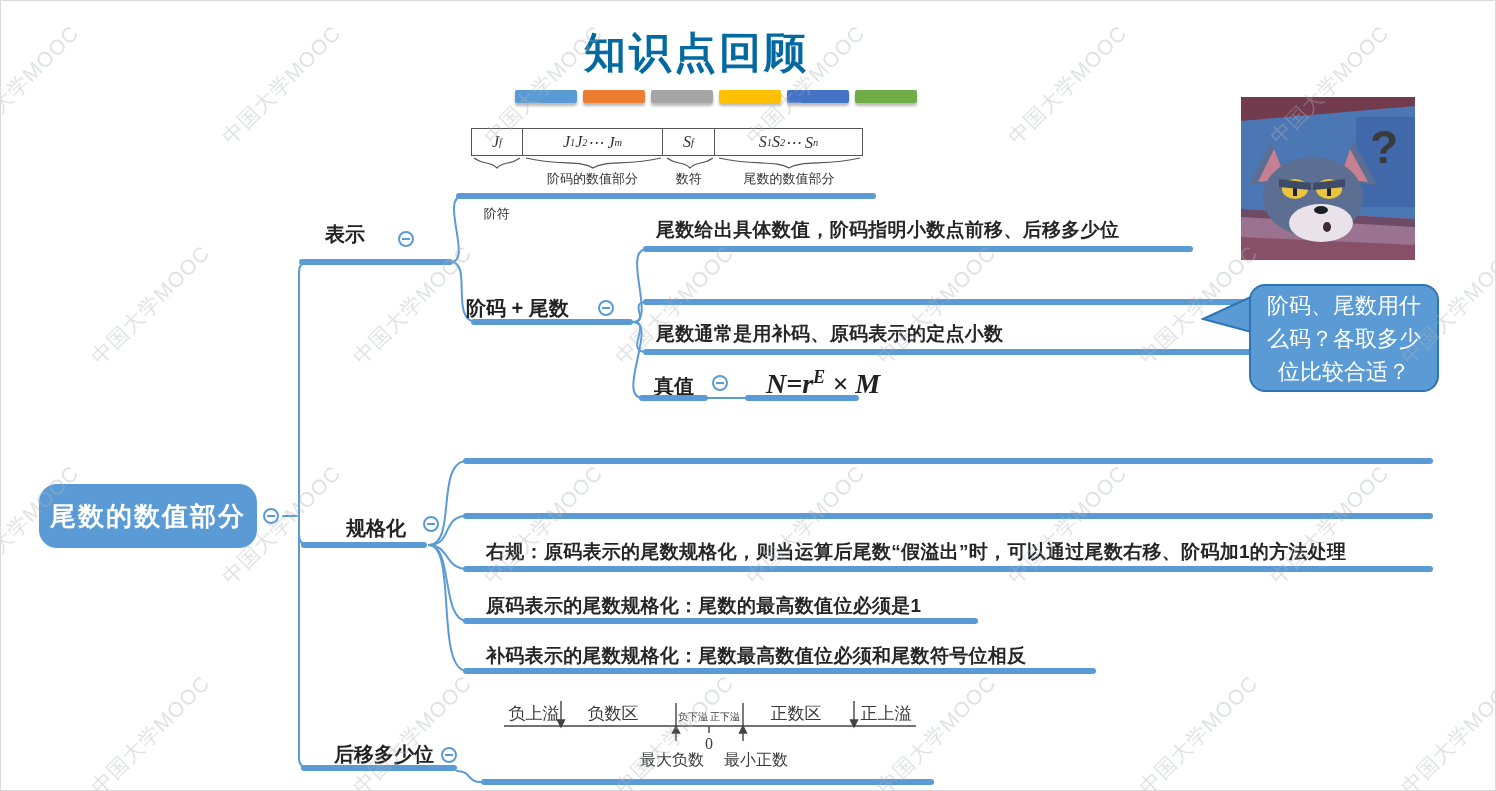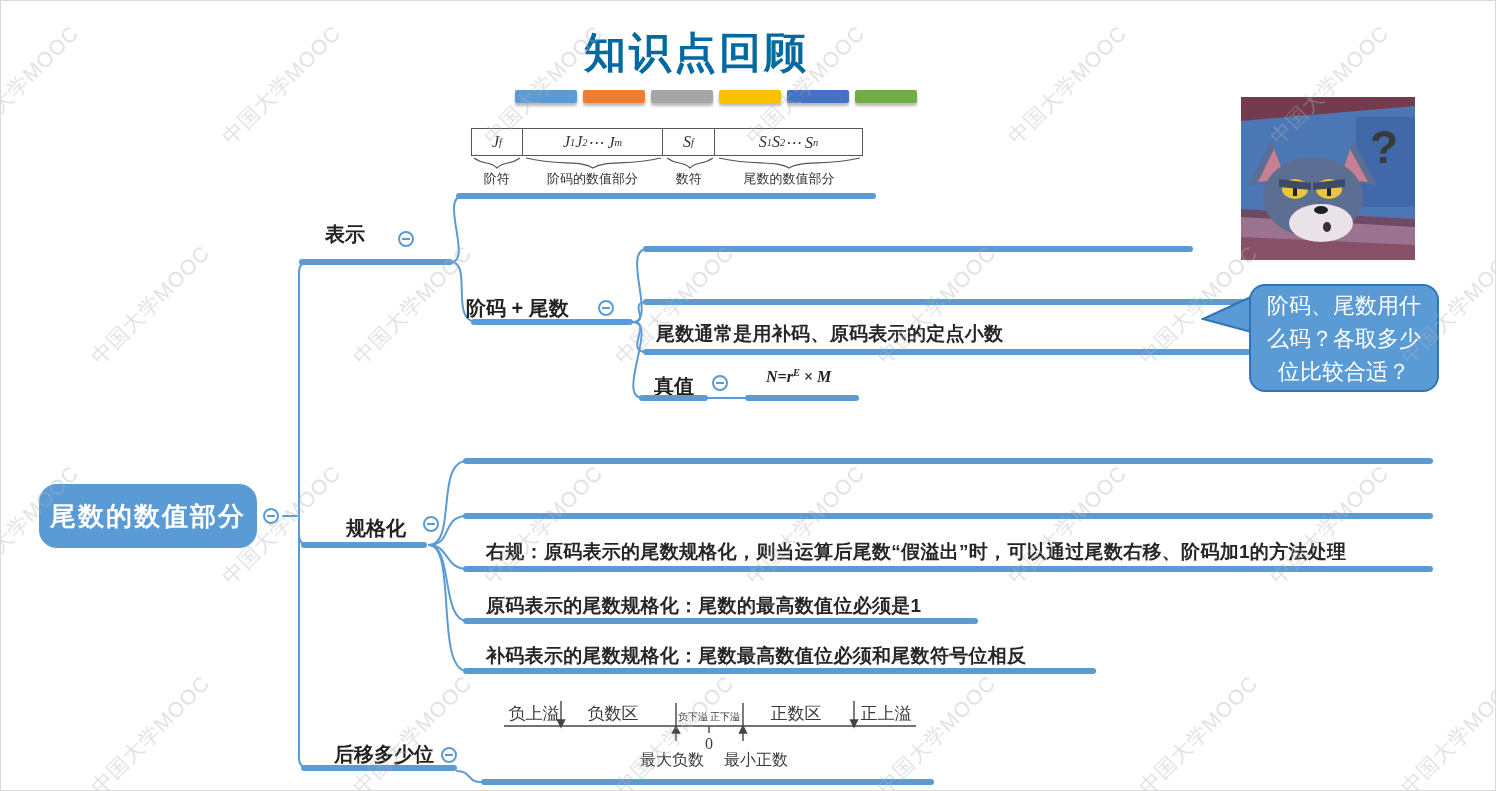--- a/index.html
+++ b/index.html
@@ -30,21 +30,21 @@
   .reg{position:absolute;font-family:"Liberation Serif","DejaVu Serif",serif;color:#333;}
   .reg-row{display:flex;}
   .reg-cell{border:1px solid #555;height:28px;box-sizing:border-box;display:flex;align-items:center;
             justify-content:center;font-style:italic;font-size:16px;margin-left:-1px;background:rgba(255,255,255,.6);}
   .reg-cell:first-child{margin-left:0;}
   .reg-labels{display:flex;}
   .reg-label{font-size:13px;text-align:center;color:#333;}
   .math sub,.math sup{font-size:.65em;}
   
   .formula{font-family:"Liberation Serif","DejaVu Serif",serif;font-style:italic;font-weight:700;
-           font-size:16px;color:#222;white-space:nowrap;}
+           font-size:28px;color:#222;white-space:nowrap;}
   
   .bubble{position:absolute;background:#5B9BD5;border:2px solid #2E75B6;border-radius:16px;
           color:#fff;font-size:22px;line-height:33px;text-align:center;
           display:flex;align-items:center;justify-content:center;padding:8px 10px;box-sizing:border-box;}
   
   .wm{position:absolute;color:#aeb2bc;opacity:.38;font-size:21px;white-space:nowrap;
       transform:rotate(-45deg);pointer-events:none;z-index:40;letter-spacing:1px;}
   svg{position:absolute;left:0;top:0;}
   text{font-family:"Liberation Serif","DejaVu Serif",serif;fill:#3a3a3a;}
 </style>
@@ -110,32 +110,33 @@
     </div>
     <svg width="392" height="14" style="position:static;display:block;">
       <g fill="none" stroke="#555" stroke-width="1.2">
         <path d="M3,2 C14,10 18,4 26,12 C34,4 38,10 49,2"></path>
         <path d="M55,2 C90,10 110,4 122,12 C134,4 155,10 190,2"></path>
         <path d="M196,2 C207,10 211,4 219,12 C227,4 231,10 242,2"></path>
         <path d="M248,2 C283,10 305,4 318,12 C331,4 354,10 389,2"></path>
       </g>
     </svg>
     <div class="reg-labels">
-      <div class="reg-label" style="width:52px;">阶符</div>
+      <div class="reg-label" style="width:52px;margin-top:35px;">阶符</div>
       <div class="reg-label" style="width:141px;">阶码的数值部分</div>
       <div class="reg-label" style="width:53px;">数符</div>
       <div class="reg-label" style="width:149px;">尾数的数值部分</div>
     </div>
   </div>
   <div class="ul" style="left:455px;top:192px;width:420px;"></div>
 
   <div class="abs branch-label" style="left:465px;top:294px;">阶码 + 尾数</div>
   <span class="minus" style="left:597px;top:299px;"></span>
   <div class="ul" style="left:470px;top:318px;width:162px;"></div>
 
+  <div class="abs leaf-text" style="left:655px;top:216px;">尾数给出具体数值，阶码指明小数点前移、后移多少位</div>
   <div class="ul" style="left:642px;top:245px;width:550px;"></div>
 
   <div class="ul" style="left:642px;top:298px;width:613px;"></div>
 
   <div class="abs leaf-text" style="left:655px;top:320px;">尾数通常是用补码、原码表示的定点小数</div>
   <div class="ul" style="left:642px;top:348px;width:613px;"></div>
 
   <div class="abs branch-label" style="left:653px;top:372px;">真值</div>
   <span class="minus" style="left:711px;top:374px;"></span>
   <div class="ul" style="left:638px;top:394px;width:69px;"></div>

